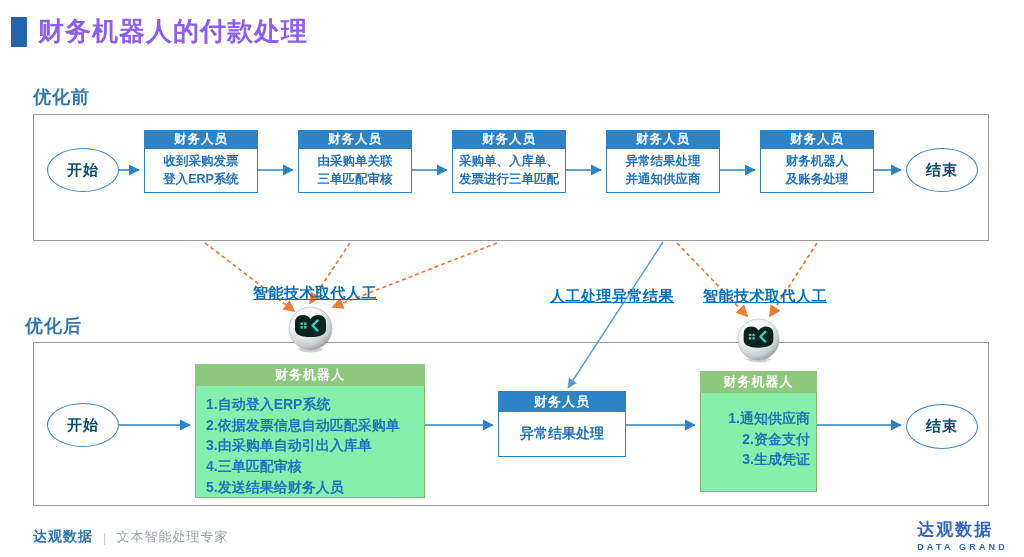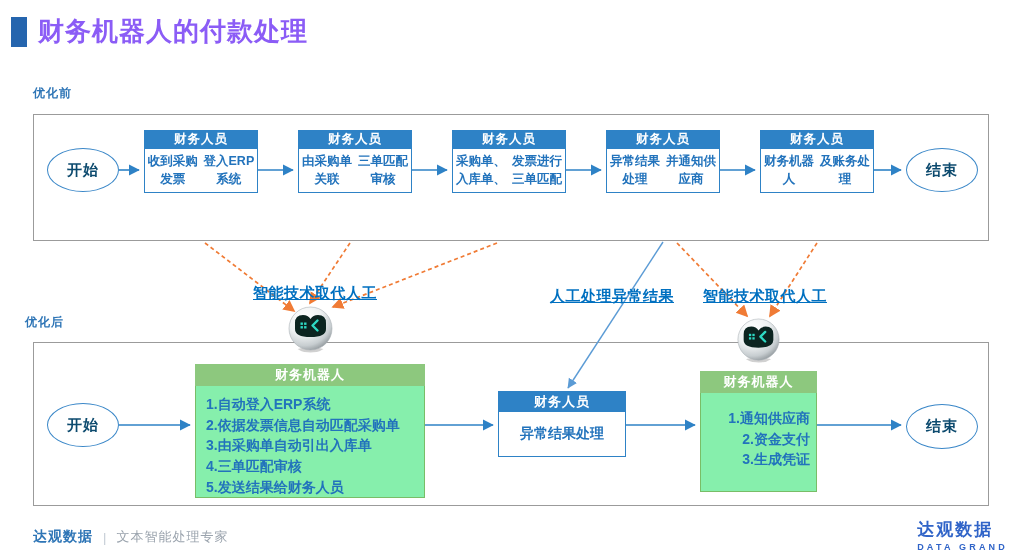--- a/index.html
+++ b/index.html
@@ -7,41 +7,41 @@
   body {
     position:relative; width:1024px; height:557px; background:#ffffff;
     font-family:"Liberation Sans","DejaVu Sans",sans-serif; overflow:hidden;
   }
   .abs { position:absolute; }
 
   
   .title-bar { left:11px; top:17px; width:16px; height:30px; background:#2565AE; }
   .page-title { left:38px; top:14px; font-size:26px; font-weight:bold; color:#8b5cf6; letter-spacing:1px; }
 
-  .section-label { font-size:12px; font-weight:bold; color:#2E75B6; letter-spacing:1px; }
+  .section-label { font-size:18px; font-weight:bold; color:#2E75B6; letter-spacing:1px; }
 
   
   .container { border:1px solid #9B9B9B; background:#ffffff; z-index:1; }
 
   
   .oval {
     border:1.5px solid #3A87C8; border-radius:50%; background:#fff;
     display:flex; align-items:center; justify-content:center;
     font-size:15px; font-weight:bold; color:#0c4a6e; z-index:3; letter-spacing:1px;
   }
 
   
   .stepbox { width:114px; height:63px; z-index:3; }
   .stepbox .hd {
     height:19px; background:#2E82C6; color:#fff; font-size:12.5px; font-weight:bold;
     display:flex; align-items:center; justify-content:center; letter-spacing:1px;
   }
   .stepbox .bd {
     height:44px; background:#fff; border:1px solid #2E82C6; border-top:none;
-    display:flex; flex-direction:row; align-items:center; justify-content:center;
+    display:flex; flex-direction:column; align-items:center; justify-content:center;
     font-size:12.5px; color:#2273BC; line-height:1.4; font-weight:bold; text-align:center;
   }
 
   
   .anno { font-size:15px; font-weight:bold; color:#0070C0; z-index:5; letter-spacing:0.5px;text-decoration:underline; }
 
   
   .robot { z-index:6; border-radius:50%; }
 
   

